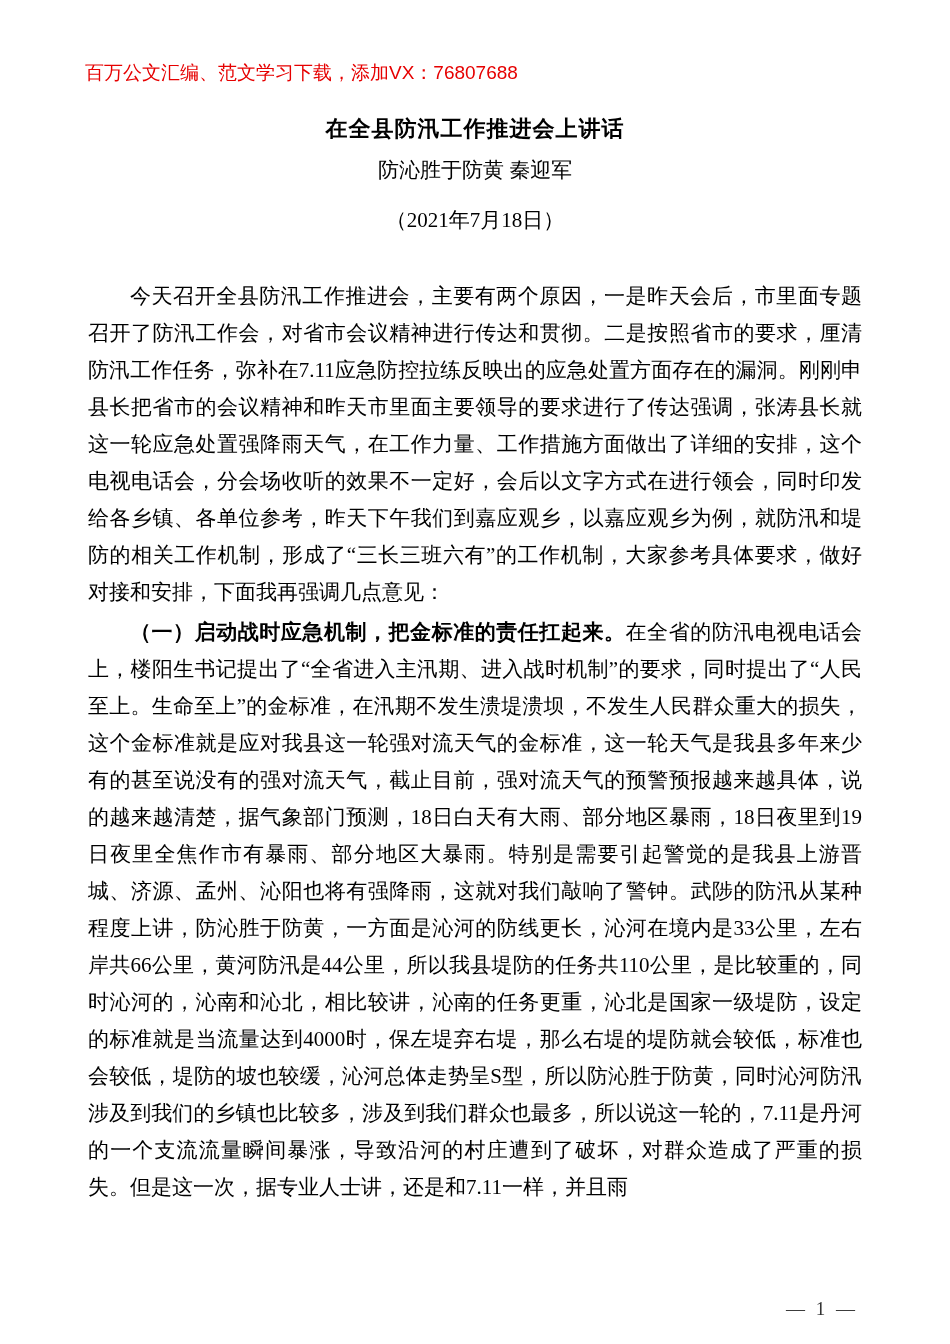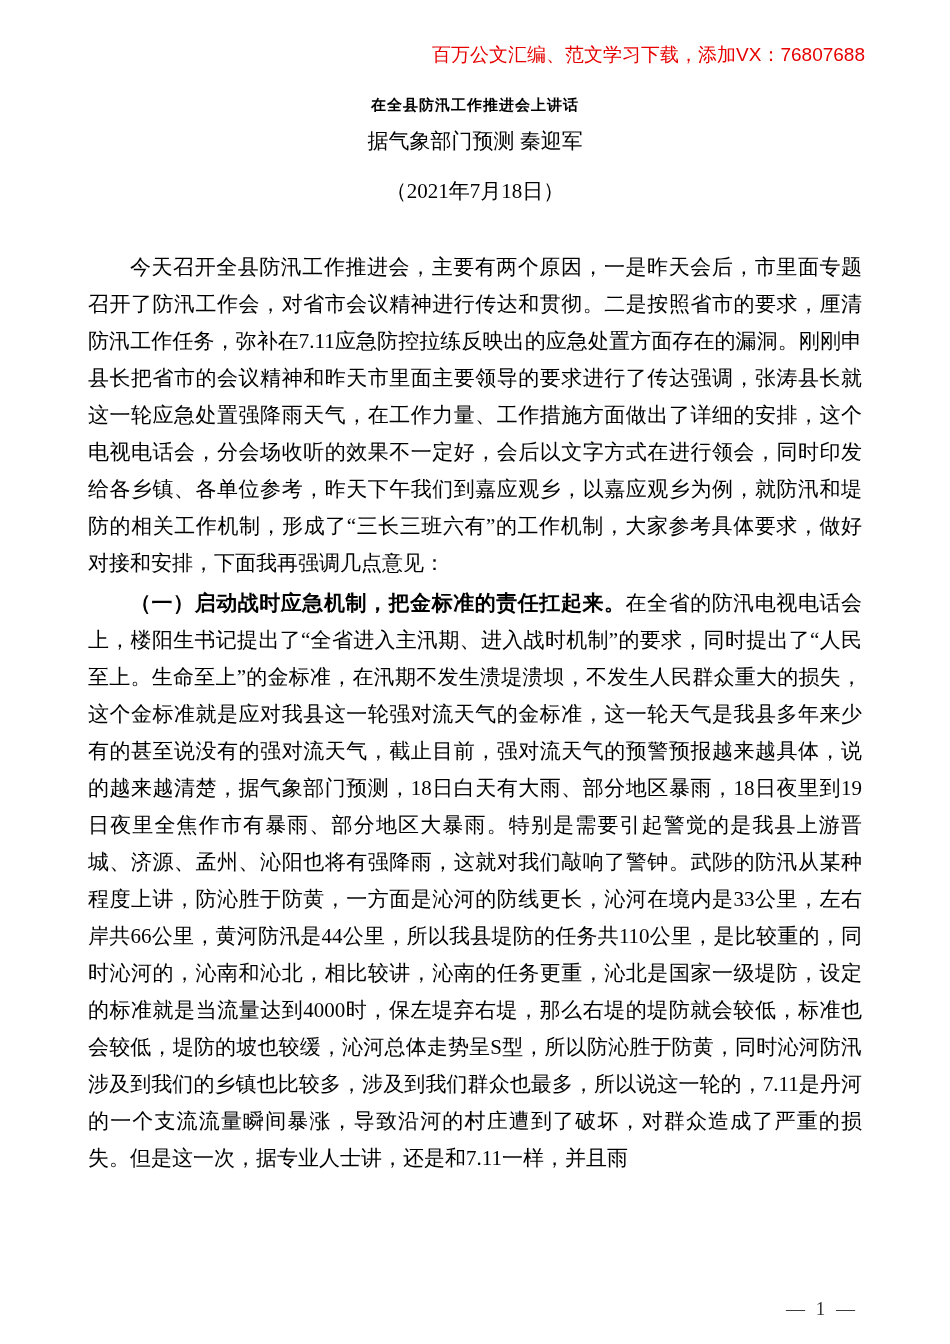--- a/index.html
+++ b/index.html
@@ -13,31 +13,31 @@
     width: 950px;
     height: 1344px;
     margin: 0 auto;
     box-sizing: border-box;
     padding: 34px 85px 0 85px;
     background: #ffffff;
     color: #000000;
     font-family: "Liberation Serif", "DejaVu Serif", serif;
   }
   .header-notice {
-    margin-top: 8px;
-    text-align: right;
+    margin-top: 26px;
+    text-align: left;
     font-size: 19px;
     font-family: "Liberation Sans", "DejaVu Sans", sans-serif;
     color: var(--notice-red, #e60000);
     font-weight: 400;
   }
   .doc-title {
     margin: 28px 0 0 0;
     text-align: center;
-    font-size: 15px;
+    font-size: 22px;
     font-weight: bold;
     letter-spacing: 1px;
   }
   .doc-author {
     margin-top: 12px;
     text-align: center;
     font-size: 21px;
   }
   .doc-date {
     margin-top: 22px;
@@ -69,21 +69,21 @@
 </style>
 </head>
 <body>
 
 <div class="page">
 
   <div class="header-notice">百万公文汇编、范文学习下载，添加VX：76807688</div>
 
   <h1 class="doc-title">在全县防汛工作推进会上讲话</h1>
 
-  <div class="doc-author">据气象部门预测 秦迎军</div>
+  <div class="doc-author">防沁胜于防黄 秦迎军</div>
 
   <div class="doc-date">（2021年7月18日）</div>
 
   <div class="doc-body">
     <p><span class="para-lead"></span><span>今天召开全县防汛工作推进会，主要有两个原因，一是昨天会后，市里面专题召开了防汛工作会，对省市会议精神进行传达和贯彻。二是按照省市的要求，厘清防汛工作任务，弥补在7.11应急防控拉练反映出的应急处置方面存在的漏洞。刚刚申县长把省市的会议精神和昨天市里面主要领导的要求进行了传达强调，张涛县长就这一轮应急处置强降雨天气，在工作力量、工作措施方面做出了详细的安排，这个电视电话会，分会场收听的效果不一定好，会后以文字方式在进行领会，同时印发给各乡镇、各单位参考，昨天下午我们到嘉应观乡，以嘉应观乡为例，就防汛和堤防的相关工作机制，形成了“三长三班六有”的工作机制，大家参考具体要求，做好对接和安排，下面我再强调几点意见：</span></p>
     <p><span class="para-lead">（一）启动战时应急机制，把金标准的责任扛起来。</span><span>在全省的防汛电视电话会上，楼阳生书记提出了“全省进入主汛期、进入战时机制”的要求，同时提出了“人民至上。生命至上”的金标准，在汛期不发生溃堤溃坝，不发生人民群众重大的损失，这个金标准就是应对我县这一轮强对流天气的金标准，这一轮天气是我县多年来少有的甚至说没有的强对流天气，截止目前，强对流天气的预警预报越来越具体，说的越来越清楚，据气象部门预测，18日白天有大雨、部分地区暴雨，18日夜里到19日夜里全焦作市有暴雨、部分地区大暴雨。特别是需要引起警觉的是我县上游晋城、济源、孟州、沁阳也将有强降雨，这就对我们敲响了警钟。武陟的防汛从某种程度上讲，防沁胜于防黄，一方面是沁河的防线更长，沁河在境内是33公里，左右岸共66公里，黄河防汛是44公里，所以我县堤防的任务共110公里，是比较重的，同时沁河的，沁南和沁北，相比较讲，沁南的任务更重，沁北是国家一级堤防，设定的标准就是当流量达到4000时，保左堤弃右堤，那么右堤的堤防就会较低，标准也会较低，堤防的坡也较缓，沁河总体走势呈S型，所以防沁胜于防黄，同时沁河防汛涉及到我们的乡镇也比较多，涉及到我们群众也最多，所以说这一轮的，7.11是丹河的一个支流流量瞬间暴涨，导致沿河的村庄遭到了破坏，对群众造成了严重的损失。但是这一次，据专业人士讲，还是和7.11一样，并且雨</span></p>
   </div>
 
   <div class="page-number">— 1 —</div>
 

